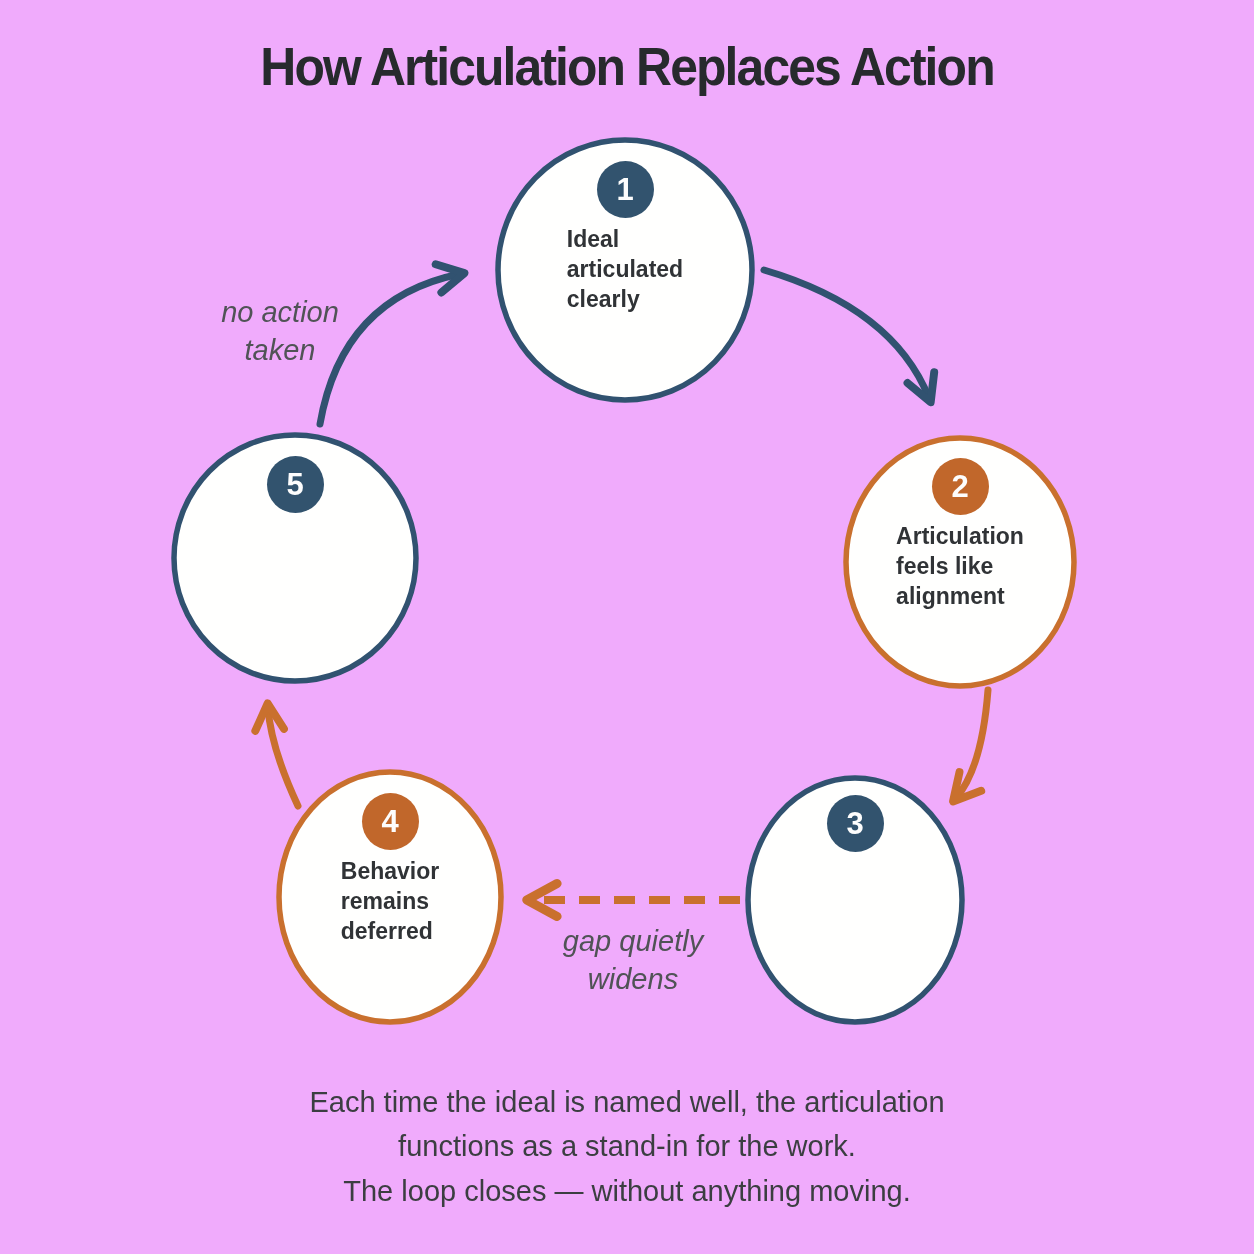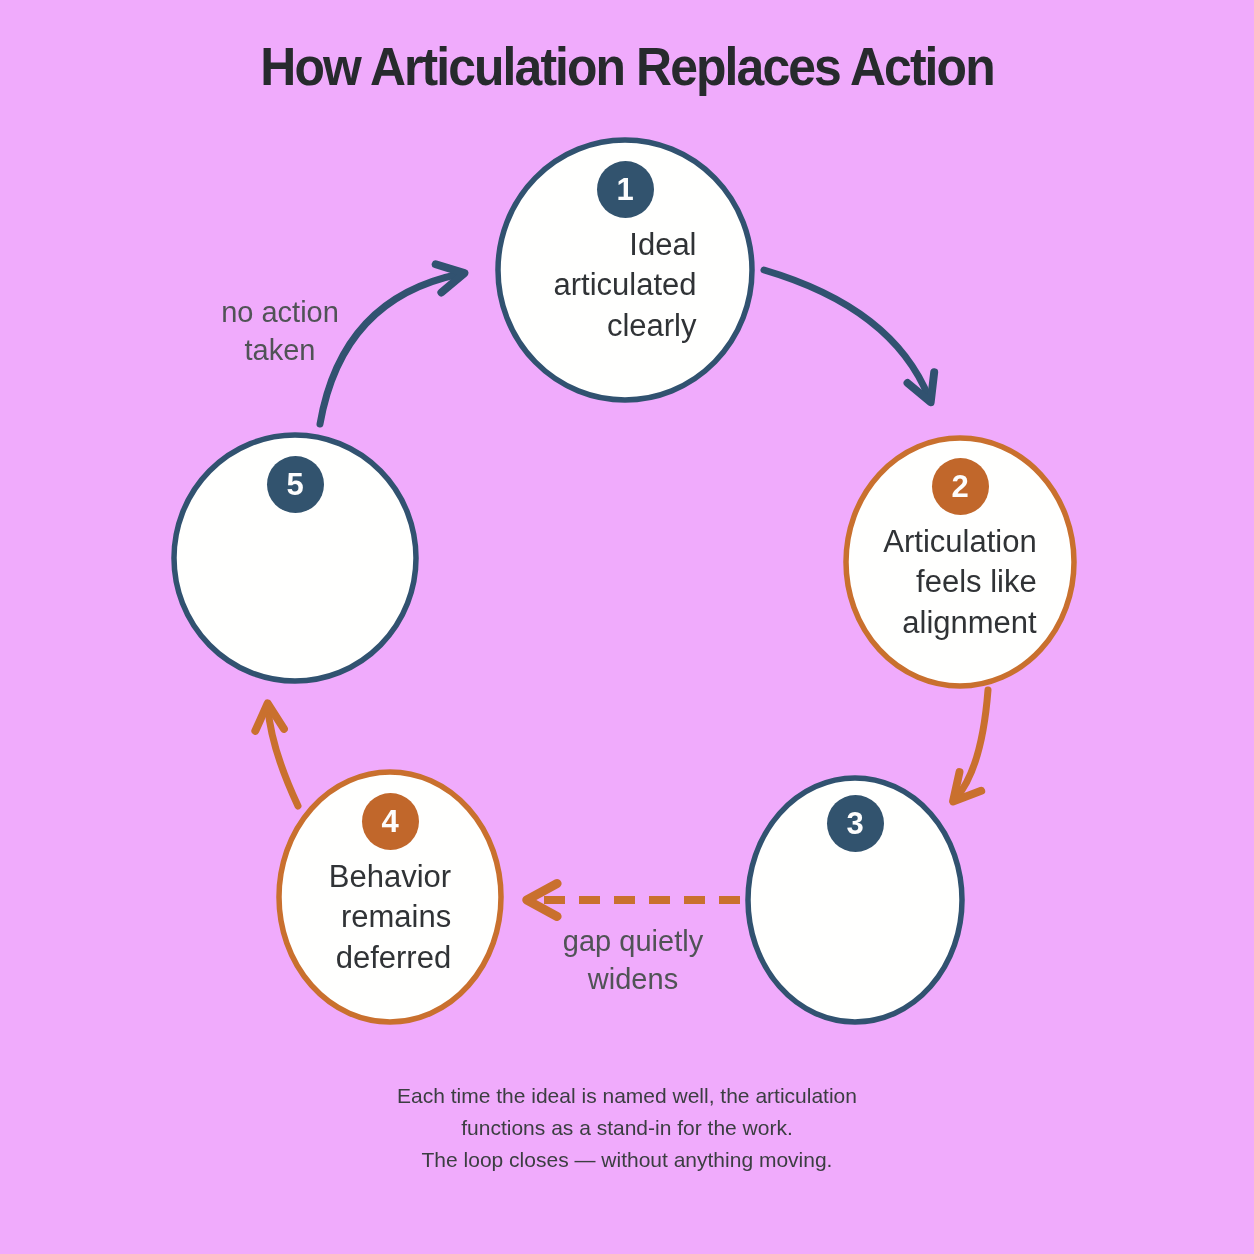--- a/index.html
+++ b/index.html
@@ -56,45 +56,46 @@
     align-items: center;
     justify-content: center;
     color: #fdfdfd;
     font-size: 31px;
     font-weight: 700;
   }
   .badge--blue   { background: #32536e; }
   .badge--orange { background: #c1672b; }
   .node-label {
     white-space: pre-line;
-    text-align: right;
-    font-size: 31px;
+    text-align: left;
+    font-size: 23px;
     line-height: 1.3;
-    font-weight: 400;
+    font-weight: 700;
     color: #303336;
   }
   .annotation {
     position: absolute;
     width: 260px;
     text-align: center;
     white-space: pre-line;
+    font-style: italic;
     font-size: 29px;
     line-height: 1.32;
     color: #505356;
   }
   .annotation--no-action { left: 150px; top: 293px; }
   .annotation--gap       { left: 503px; top: 922px; }
   .caption {
     position: absolute;
     top: 1080px;
     left: 0;
     width: 100%;
     text-align: center;
     white-space: pre-line;
-    font-size: 21px;
+    font-size: 29px;
     line-height: 1.53;
     color: #3b3e41;
   }
 </style>
 </head>
 <body>
 
 <div class="canvas">
 
   <h1 class="page-title">How Articulation Replaces Action</h1>

